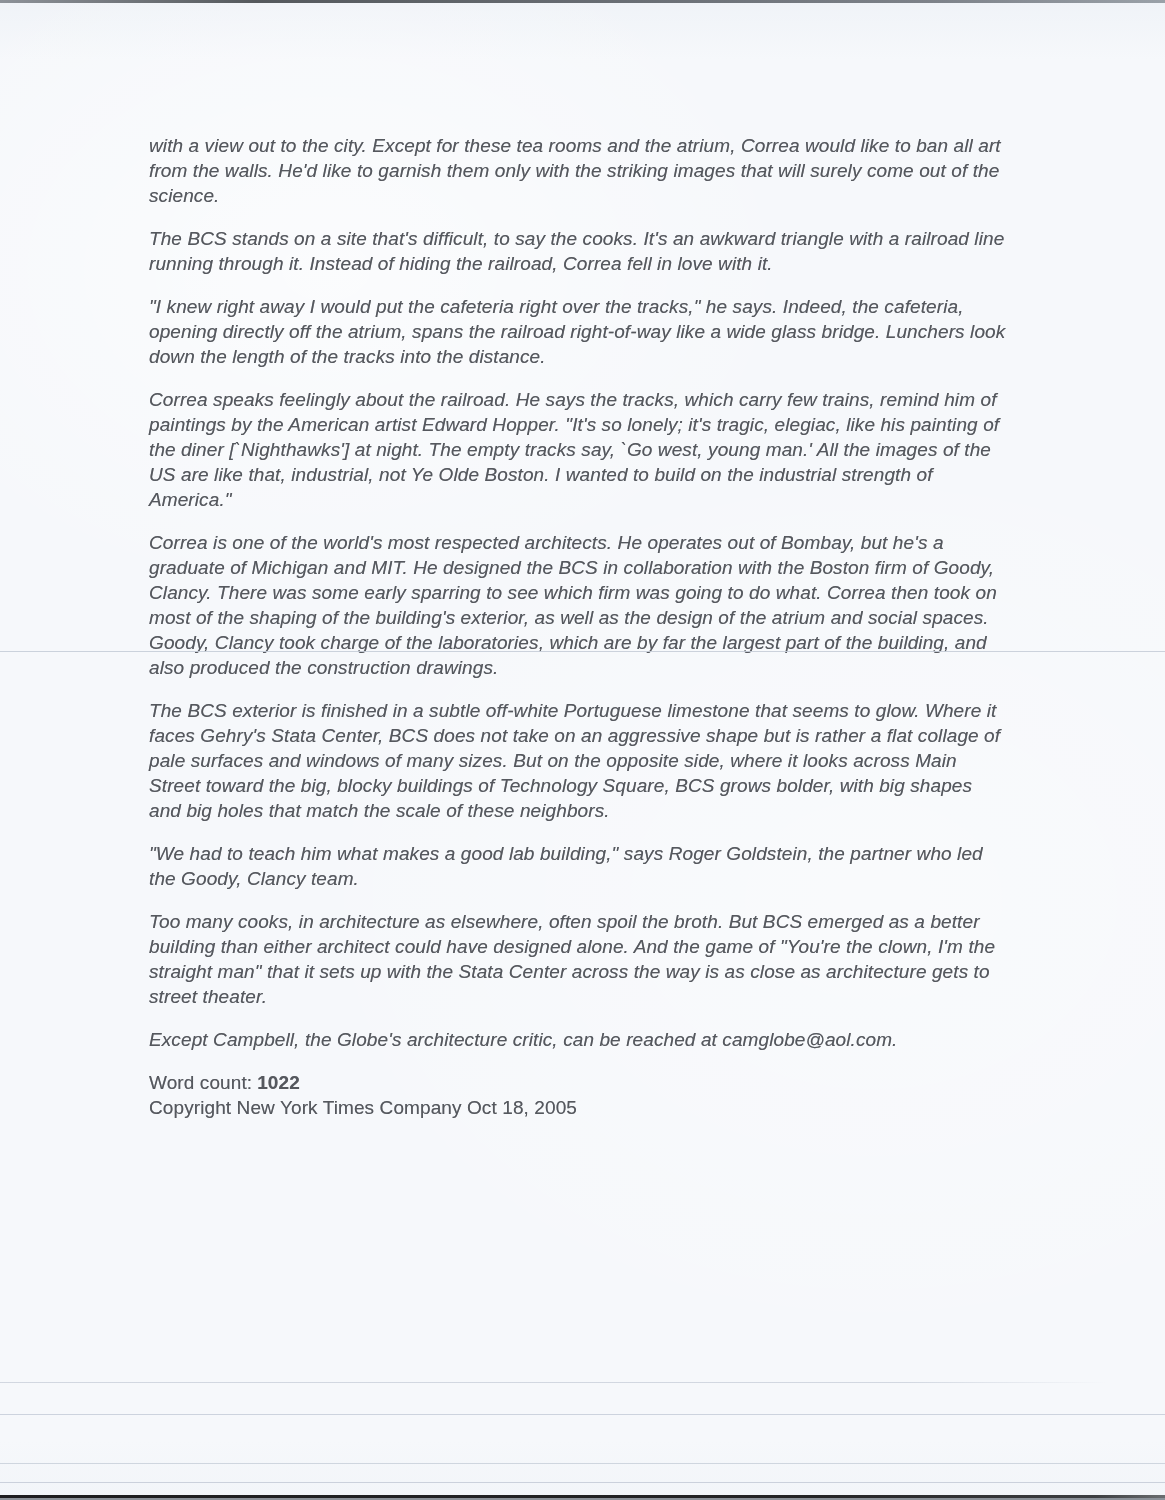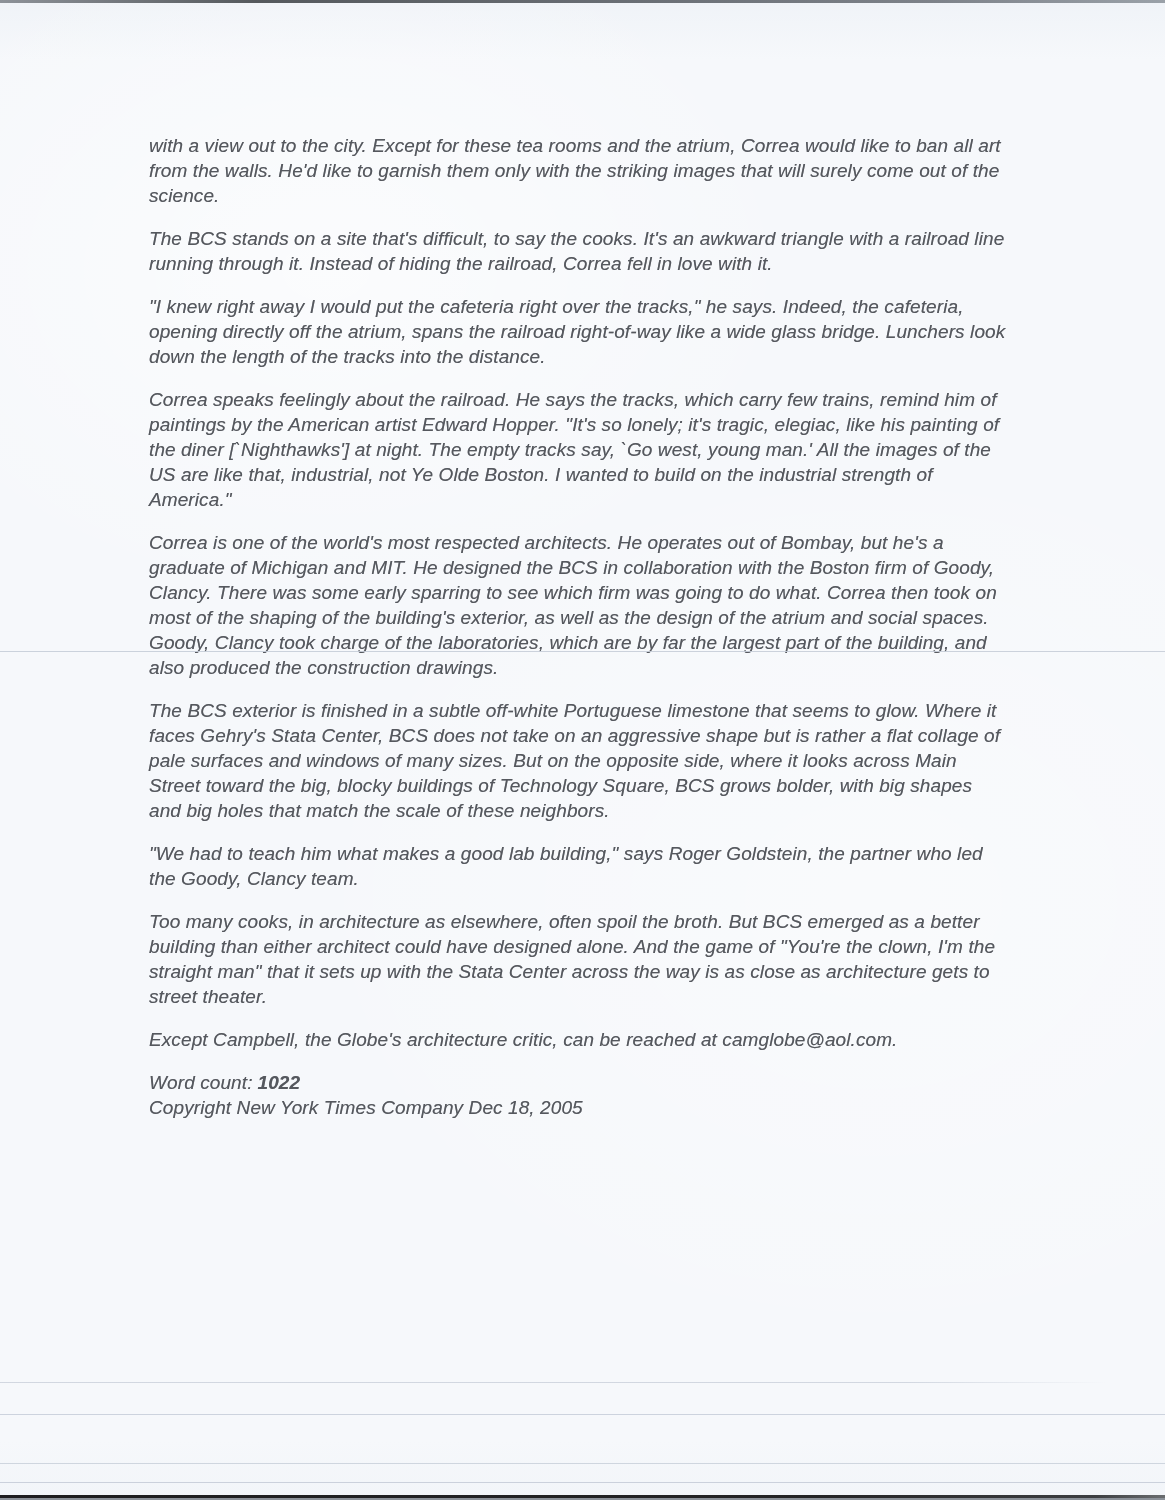--- a/index.html
+++ b/index.html
@@ -58,21 +58,20 @@
     letter-spacing: 0.1px;
     text-shadow: 0 0 0.5px rgba(85, 88, 94, 0.55);
   }
   .para {
     margin: 0 0 18px 0;
     white-space: pre;
     font-style: italic;
   }
   .line {
     white-space: pre;
-    font-style: italic;
   }
   .wc-label { margin-right: 5px; }
   strong { font-weight: bold; color: var(--ink, #55585e); }
 </style>
 </head>
 <body>
 
 <div class="page">
 
   <div class="top-edge"></div>
@@ -105,21 +104,21 @@
 and big holes that match the scale of these neighbors.</p>
         <p class="para">"We had to teach him what makes a good lab building," says Roger Goldstein, the partner who led
 the Goody, Clancy team.</p>
         <p class="para">Too many cooks, in architecture as elsewhere, often spoil the broth. But BCS emerged as a better
 building than either architect could have designed alone. And the game of "You're the clown, I'm the
 straight man" that it sets up with the Stata Center across the way is as close as architecture gets to
 street theater.</p>
         <p class="para">Except Campbell, the Globe's architecture critic, can be reached at camglobe@aol.com.</p>
       </div>
     <div class="line"><span class="wc-label">Word count:</span><strong>1022</strong></div>
-    <div class="line">Copyright New York Times Company Dec 18, 2005</div>
+    <div class="line">Copyright New York Times Company Oct 18, 2005</div>
   </div>
 
   <div class="scan-line" style="top:651px; width:100%; opacity:0.9;"></div>
   <div class="scan-line fade-right" style="top:1382px; width:95%; opacity:0.75;"></div>
   <div class="scan-line" style="top:1414px; width:100%; opacity:0.85;"></div>
   <div class="scan-line" style="top:1463px; width:100%; opacity:0.8;"></div>
   <div class="scan-line" style="top:1482px; width:100%; opacity:0.9;"></div>
 
   <div class="bottom-edge"></div>
   <div class="bottom-edge-shadow"></div>

